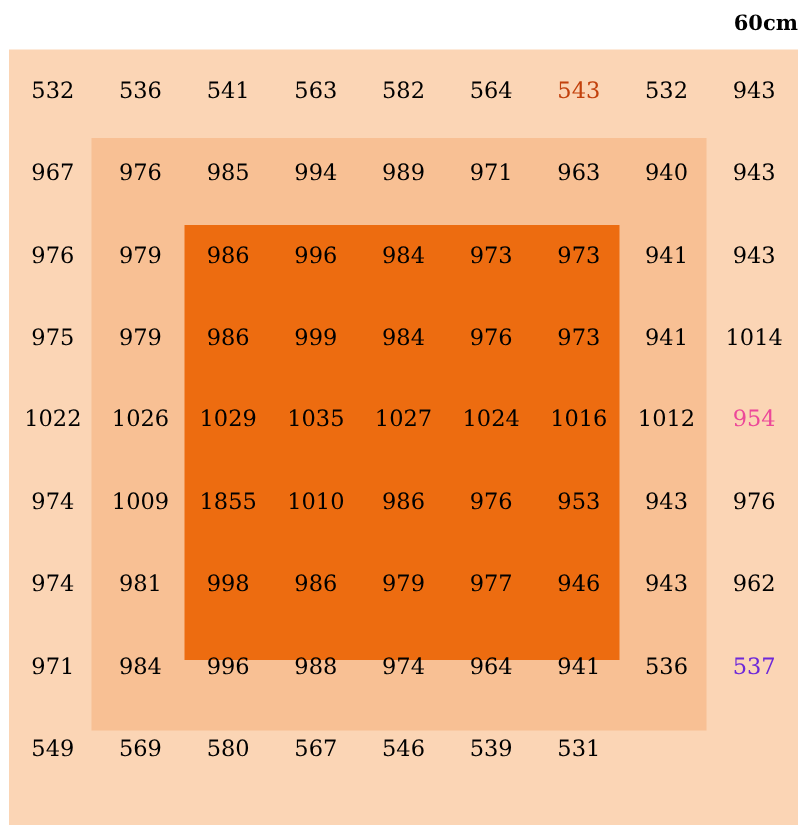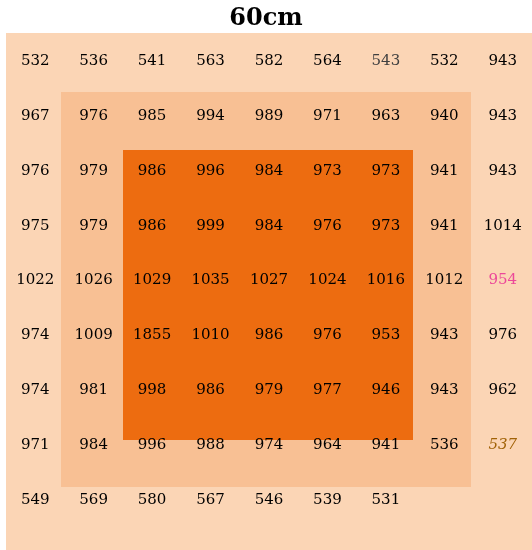--- a/index.html
+++ b/index.html
@@ -16,22 +16,22 @@
   }
 
   
   #title {
     position: absolute;
     left: 0;
     top: 0;
     width: 532px;
     height: 33px;
     line-height: 33px;
-    text-align: center;
-    font-size: 24px;
+    text-align: right;
+    font-size: 14px;
     font-weight: bold;
     color: #000000;
     letter-spacing: 0px;
     white-space: nowrap;
   }
 
   
   #heatmap {
     position: absolute;
     left: 0;
@@ -81,21 +81,21 @@
 
   <div class="band" id="band-inner" style="background: rgb(237, 108, 16);"></div>
 
   <div id="value-grid">
       <div class="cell" style="color: rgb(0, 0, 0);">532</div>
       <div class="cell" style="color: rgb(0, 0, 0);">536</div>
       <div class="cell" style="color: rgb(0, 0, 0);">541</div>
       <div class="cell" style="color: rgb(0, 0, 0);">563</div>
       <div class="cell" style="color: rgb(0, 0, 0);">582</div>
       <div class="cell" style="color: rgb(0, 0, 0);">564</div>
-      <div class="cell" style="color: #404040; text-align: right;">543</div>
+      <div class="cell" style="color: #c2410c; text-align: right;">543</div>
       <div class="cell" style="color: rgb(0, 0, 0);">532</div>
       <div class="cell" style="color: rgb(0, 0, 0);">943</div>
       <div class="cell" style="color: rgb(0, 0, 0);">967</div>
       <div class="cell" style="color: rgb(0, 0, 0);">976</div>
       <div class="cell" style="color: rgb(0, 0, 0);">985</div>
       <div class="cell" style="color: rgb(0, 0, 0);">994</div>
       <div class="cell" style="color: rgb(0, 0, 0);">989</div>
       <div class="cell" style="color: rgb(0, 0, 0);">971</div>
       <div class="cell" style="color: rgb(0, 0, 0);">963</div>
       <div class="cell" style="color: rgb(0, 0, 0);">940</div>
@@ -146,21 +146,21 @@
       <div class="cell" style="color: rgb(0, 0, 0);">943</div>
       <div class="cell" style="color: rgb(0, 0, 0);">962</div>
       <div class="cell" style="color: rgb(0, 0, 0);">971</div>
       <div class="cell" style="color: rgb(0, 0, 0);">984</div>
       <div class="cell" style="color: rgb(0, 0, 0);">996</div>
       <div class="cell" style="color: rgb(0, 0, 0);">988</div>
       <div class="cell" style="color: rgb(0, 0, 0);">974</div>
       <div class="cell" style="color: rgb(0, 0, 0);">964</div>
       <div class="cell" style="color: rgb(0, 0, 0);">941</div>
       <div class="cell" style="color: rgb(0, 0, 0);">536</div>
-      <div class="cell" style="color: #a16207; font-style: italic;">537</div>
+      <div class="cell" style="color: #6d28d9;">537</div>
       <div class="cell" style="color: rgb(0, 0, 0);">549</div>
       <div class="cell" style="color: rgb(0, 0, 0);">569</div>
       <div class="cell" style="color: rgb(0, 0, 0);">580</div>
       <div class="cell" style="color: rgb(0, 0, 0);">567</div>
       <div class="cell" style="color: rgb(0, 0, 0);">546</div>
       <div class="cell" style="color: rgb(0, 0, 0);">539</div>
       <div class="cell" style="color: rgb(0, 0, 0);">531</div>
     </div>
 
 </div>

